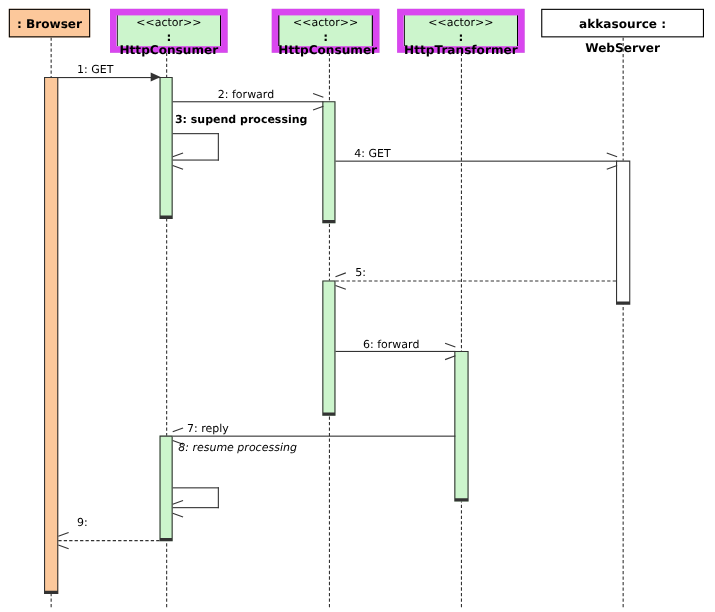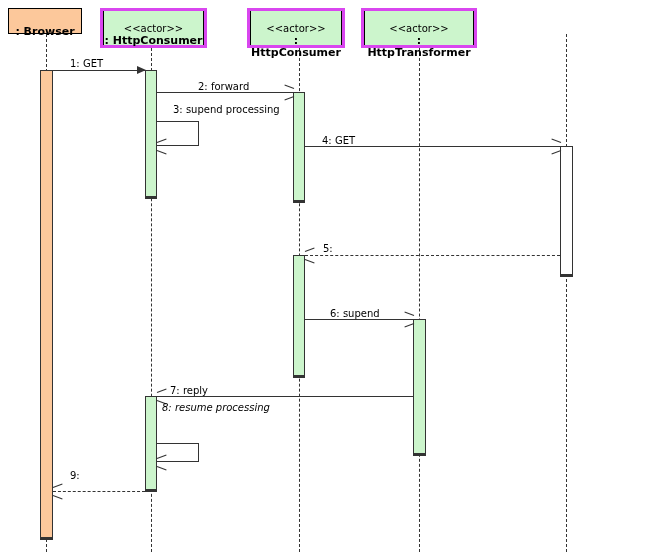--- a/index.html
+++ b/index.html
@@ -16,24 +16,24 @@
     overflow: hidden;
   }
 
   
   .participant {
     position: absolute;
     box-sizing: border-box;
     border: 1px solid #000000;
     text-align: center;
     line-height: 1.15;
-    padding-top: 12px;
+    padding-top: 2px;
   }
   .participant.actor-box {
-    border: 3px solid #d946ef;
+    border: 6px solid #d946ef;
     box-shadow: 2px 0 0 -1px #000000 inset, -2px 0 0 -1px #000000 inset;
   }
   .participant .stereotype {
     display: block;
     font-size: 10px;
     color: #000000;
     font-weight: normal;
   }
   .participant .pname {
     display: block;
@@ -152,38 +152,41 @@
       <span class="pname">: HttpConsumer</span>
     </div>
     <div class="participant actor-box" style="left: 247px; top: 8px; width: 98px; height: 40px; background: rgb(204, 245, 204);">
       <span class="stereotype">&lt;&lt;actor&gt;&gt;</span>
       <span class="pname">: HttpConsumer</span>
     </div>
     <div class="participant actor-box" style="left: 361px; top: 8px; width: 116px; height: 40px; background: rgb(204, 245, 204);">
       <span class="stereotype">&lt;&lt;actor&gt;&gt;</span>
       <span class="pname">: HttpTransformer</span>
     </div>
+    <div class="participant single" style="left: 492px; top: 8px; width: 148px; height: 26px; background: rgb(255, 255, 255);">
+      <span class="pname">akkasource : WebServer</span>
+    </div>
     <div class="msg-line" style="left: 52px; top: 70px; width: 94px;"></div>
     <div class="arrow-head right-filled" style="left: 137px; top: 66px;"></div>
     <div class="msg-label" style="left: 70px; top: 58px;">1: GET</div>
     <div class="msg-line" style="left: 157px; top: 92px; width: 137px;"></div>
     <div class="arrow-head right-open" style="left: 284px; top: 88px;"></div>
     <div class="msg-label" style="left: 198px; top: 81px; text-align: center;">2: forward</div>
     <div class="self-msg" style="left: 157px; top: 121px; width: 42px; height: 25px;"></div>
     <div class="arrow-head left-open" style="left: 157px; top: 142px;"></div>
-    <div class="msg-label" style="left: 173px; top: 104px;">3: supend processing</div>
+    <div class="msg-label" style="left: 159px; top: 104px; font-weight: bold;">3: supend processing</div>
     <div class="msg-line" style="left: 305px; top: 146px; width: 256px;"></div>
     <div class="arrow-head right-open" style="left: 551px; top: 142px;"></div>
     <div class="msg-label" style="left: 322px; top: 135px;">4: GET</div>
     <div class="msg-line dashed" style="left: 305px; top: 255px; width: 255px;"></div>
     <div class="arrow-head left-open" style="left: 305px; top: 251px;"></div>
     <div class="msg-label" style="left: 323px; top: 243px;">5:</div>
     <div class="msg-line" style="left: 305px; top: 319px; width: 109px;"></div>
     <div class="arrow-head right-open" style="left: 404px; top: 315px;"></div>
-    <div class="msg-label" style="left: 330px; top: 308px;">6: supend</div>
+    <div class="msg-label" style="left: 330px; top: 308px;">6: forward</div>
     <div class="msg-line" style="left: 157px; top: 396px; width: 257px;"></div>
     <div class="arrow-head left-open" style="left: 157px; top: 392px;"></div>
     <div class="msg-label" style="left: 170px; top: 385px;">7: reply</div>
     <div class="self-msg" style="left: 157px; top: 443px; width: 42px; height: 19px;"></div>
     <div class="arrow-head left-open" style="left: 157px; top: 458px;"></div>
     <div class="msg-label" style="left: 162px; top: 402px; font-style: italic;">8: resume processing</div>
     <div class="msg-line dashed" style="left: 53px; top: 491px; width: 92px;"></div>
     <div class="arrow-head left-open" style="left: 53px; top: 487px;"></div>
     <div class="msg-label" style="left: 70px; top: 470px;">9:</div>
   </div>

